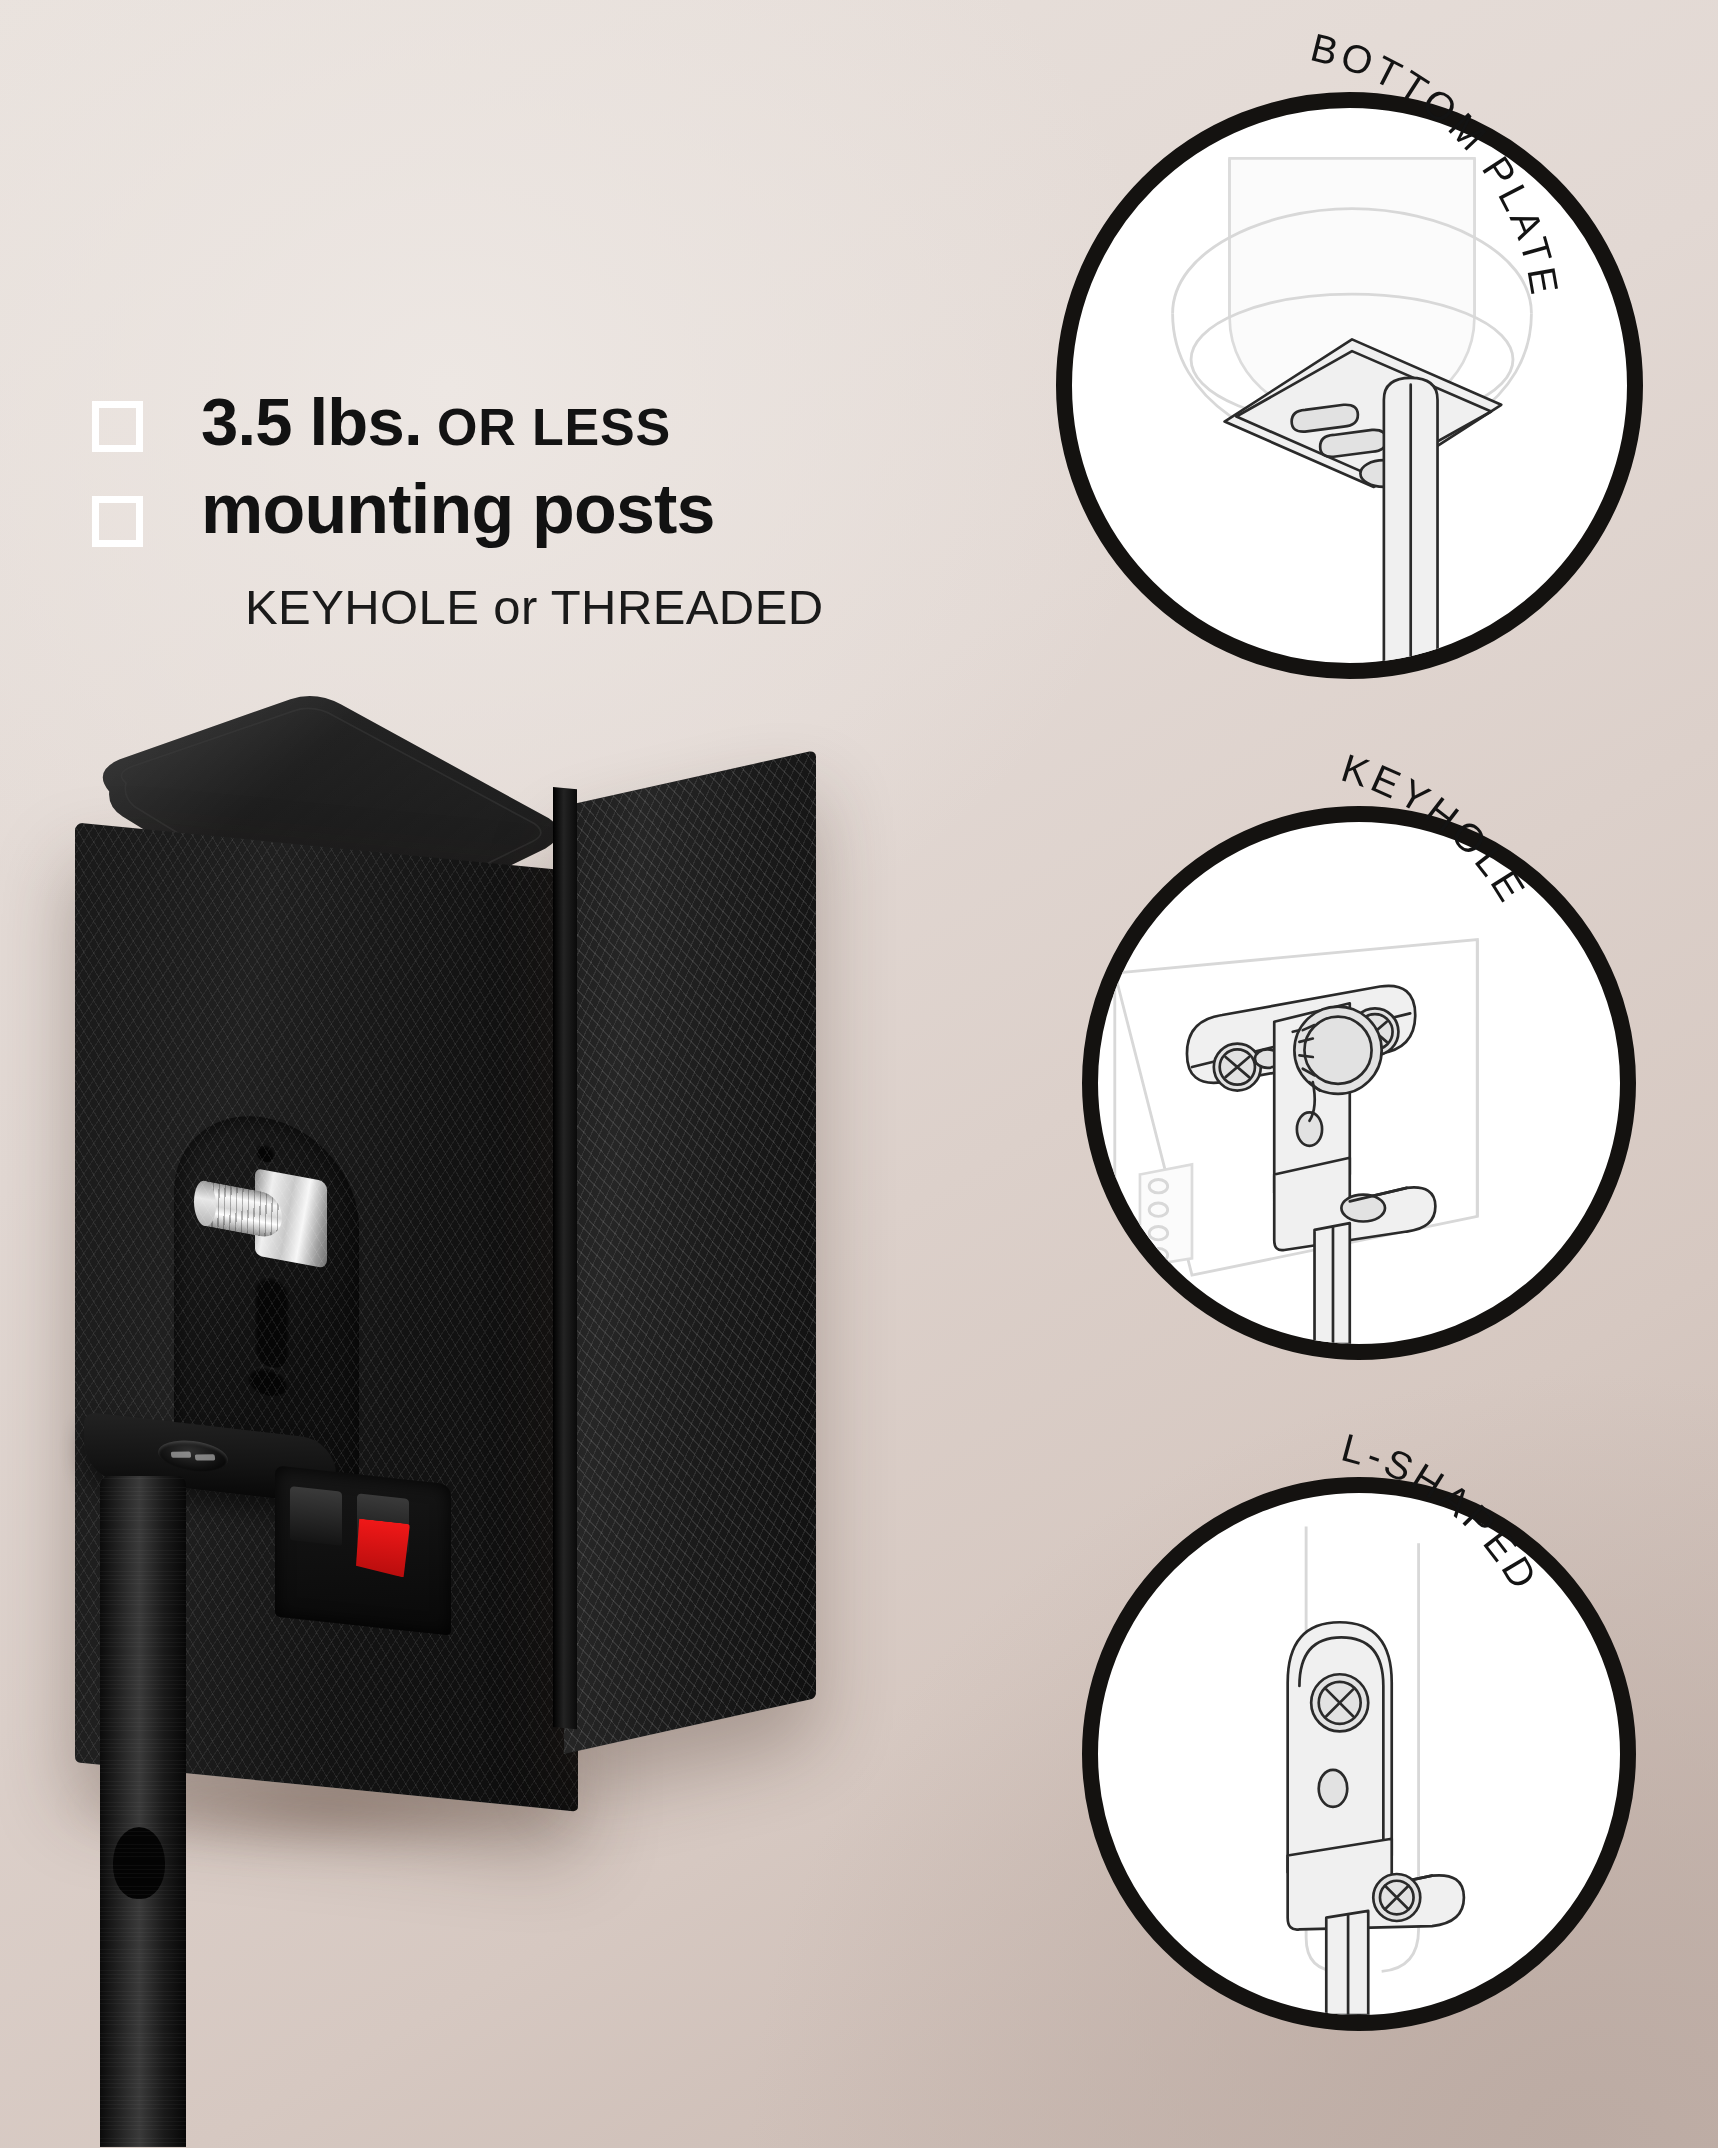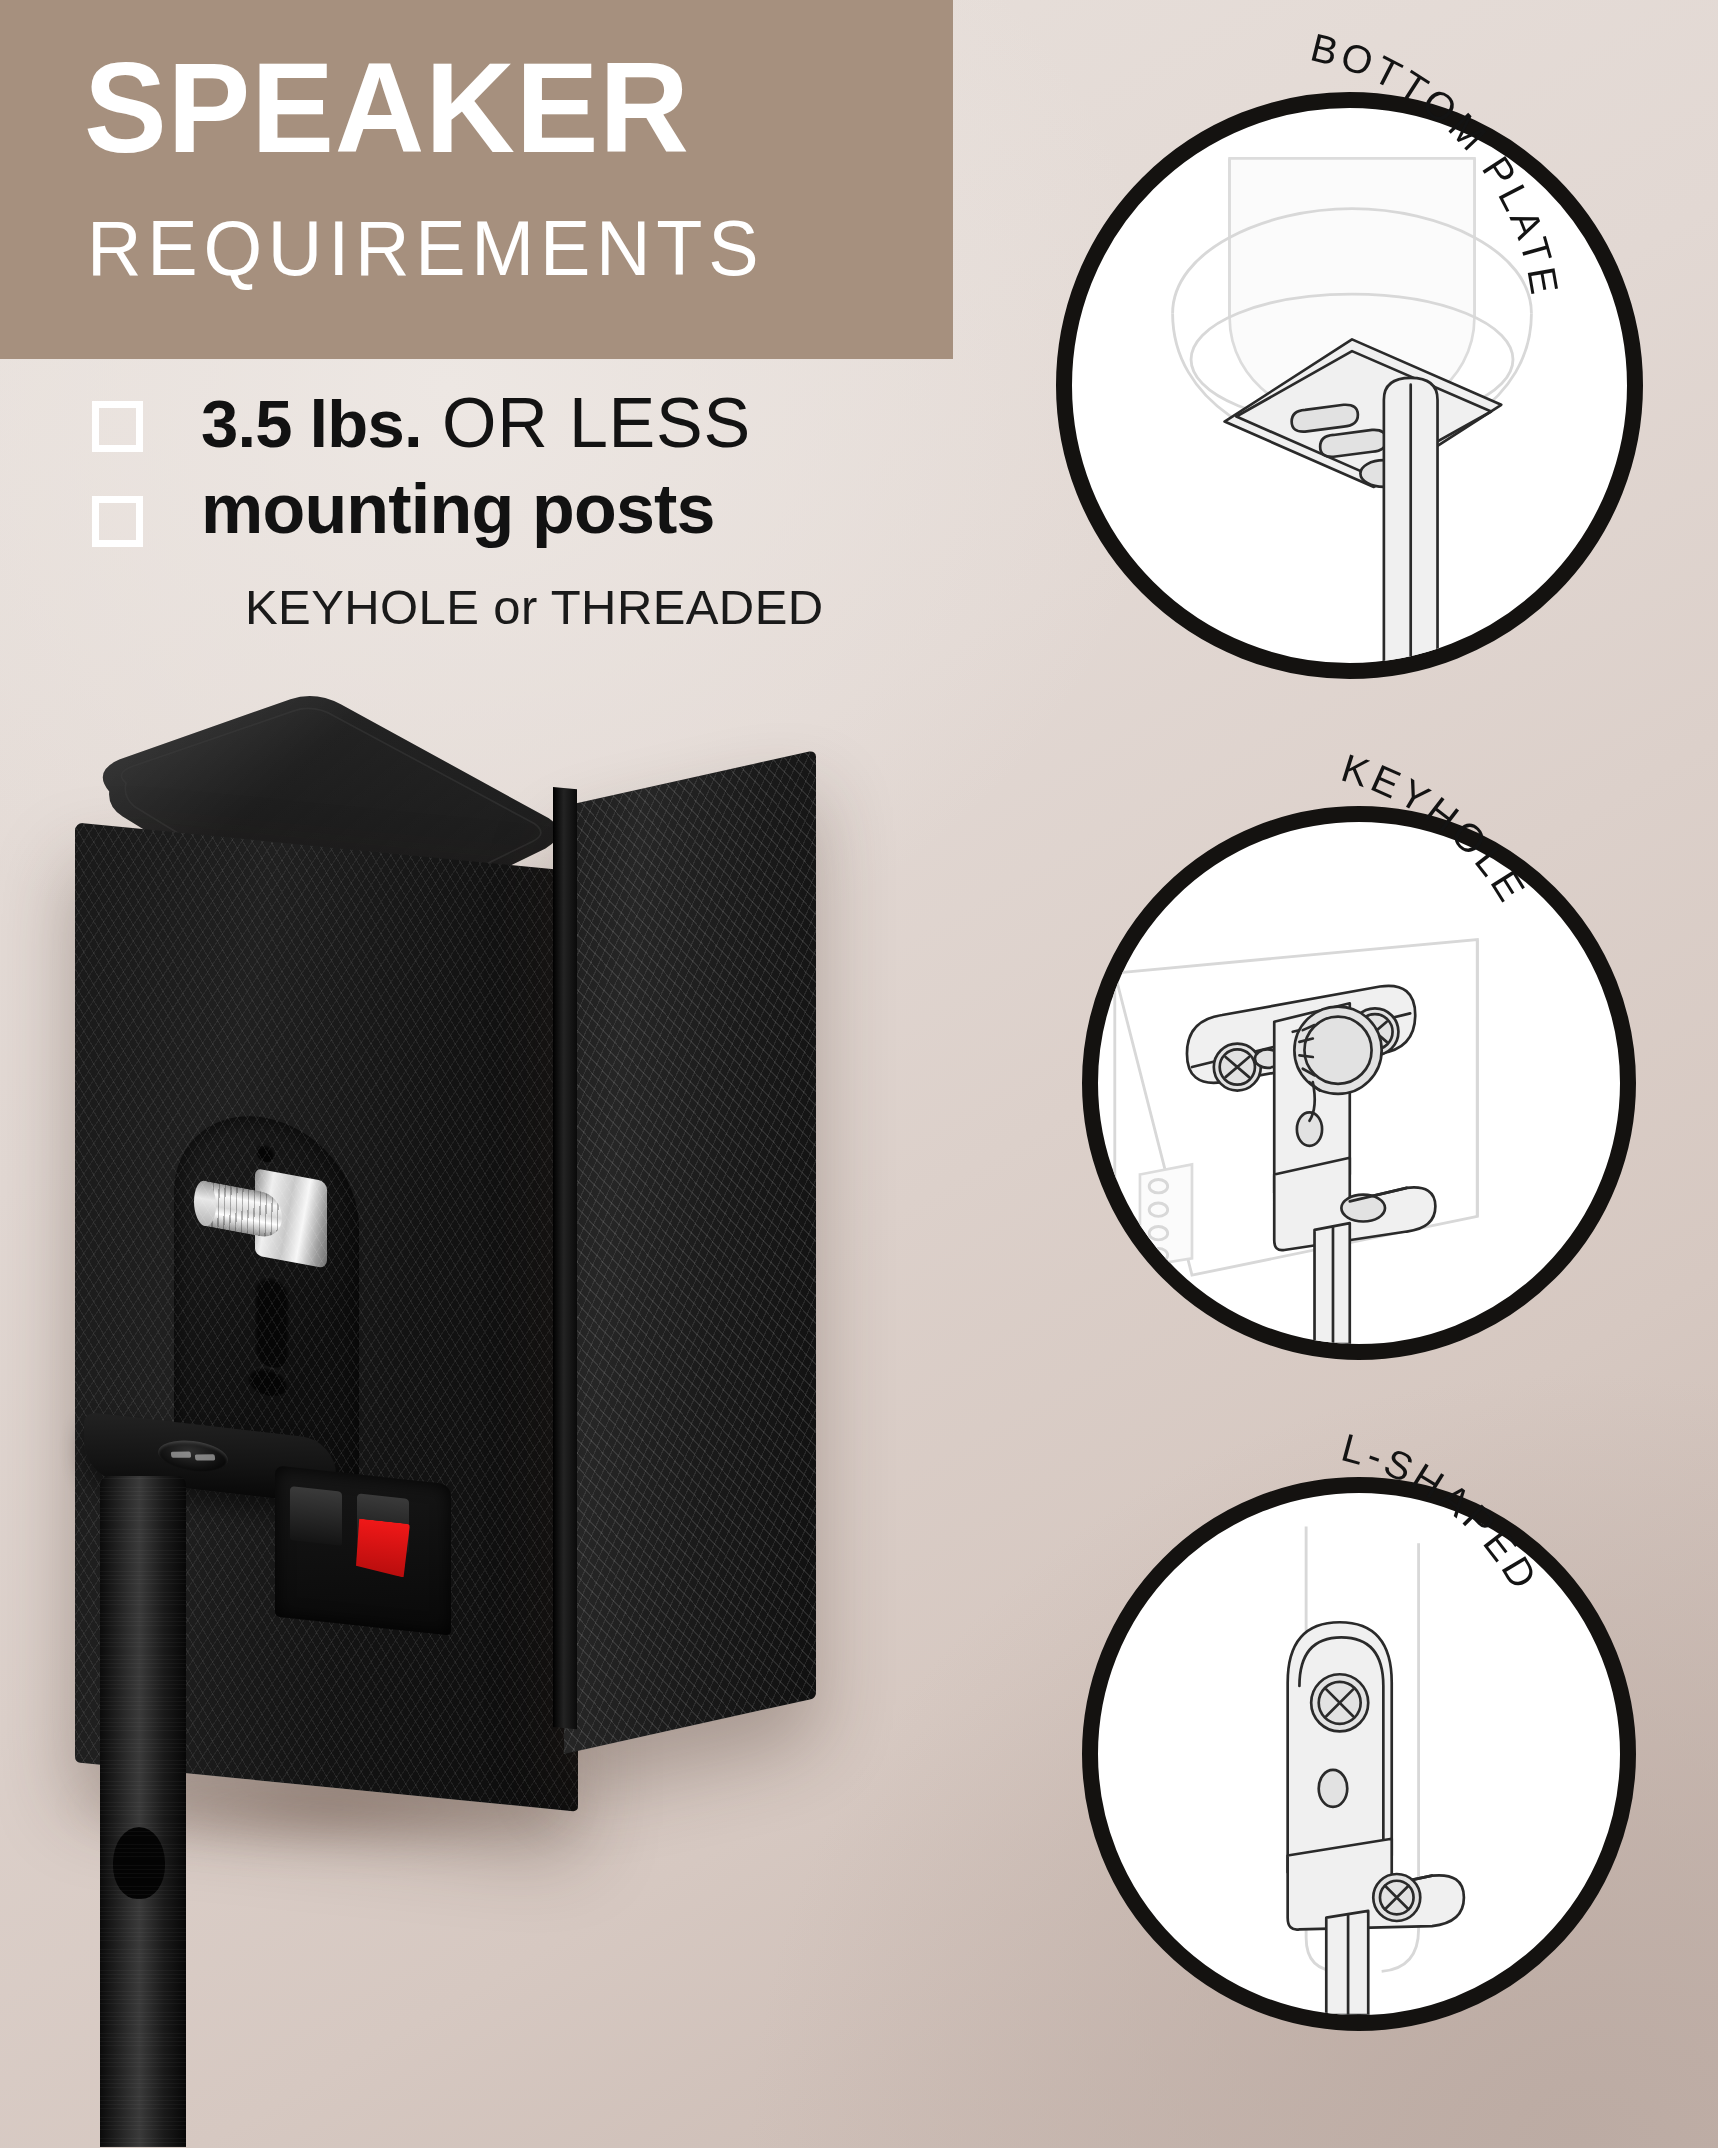--- a/index.html
+++ b/index.html
@@ -46,21 +46,21 @@
   .row1 .checkbox{top:40px;}
   .row2 .checkbox{top:44px;}
   .row1-text{position:absolute;left:201px;top:22px;white-space:nowrap;}
   .row2-text{position:absolute;left:201px;top:17px;white-space:nowrap;}
   .big-bold{
     font-size:67px;font-weight:bold;color:#121212;
     letter-spacing:-0.8px;
     margin-top:29px;
   }
   .mid-reg{
-    font-size:70px;font-weight:400;color:#131313;
+    font-size:52px;font-weight:700;color:#131313;
     letter-spacing:0.8px;
   }
   .posts-bold{
     font-size:70px;font-weight:bold;color:#121212;letter-spacing:-0.8px;text-align:right;
   }
   .sub-note{
     position:absolute;left:245px;top:579px;
     font-size:49px;font-weight:400;color:#1a1a1a;letter-spacing:0.4px;
     white-space:nowrap;
   }
@@ -234,24 +234,20 @@
     position:absolute;left:8.4px;top:1019px;width:537px;height:101px;
     background:radial-gradient(ellipse at 50% 50%, rgba(90,62,48,.30), rgba(90,62,48,0) 70%);
     filter:blur(15px);
   }
 </style>
 </head>
 <body>
 
 <div class="page">
 
-  <div class="banner">
-    <div class="banner-title">SPEAKER</div>
-    <div class="banner-sub">REQUIREMENTS</div>
-  </div>
 
   <div class="checklist">
 
     <div class="check-row row1">
       <div class="checkbox"></div>
       <div class="row1-text">
         <span class="big-bold">3.5 lbs.</span><span class="mid-reg">&nbsp;</span><span class="mid-reg">OR LESS</span>
       </div>
     </div>
 

